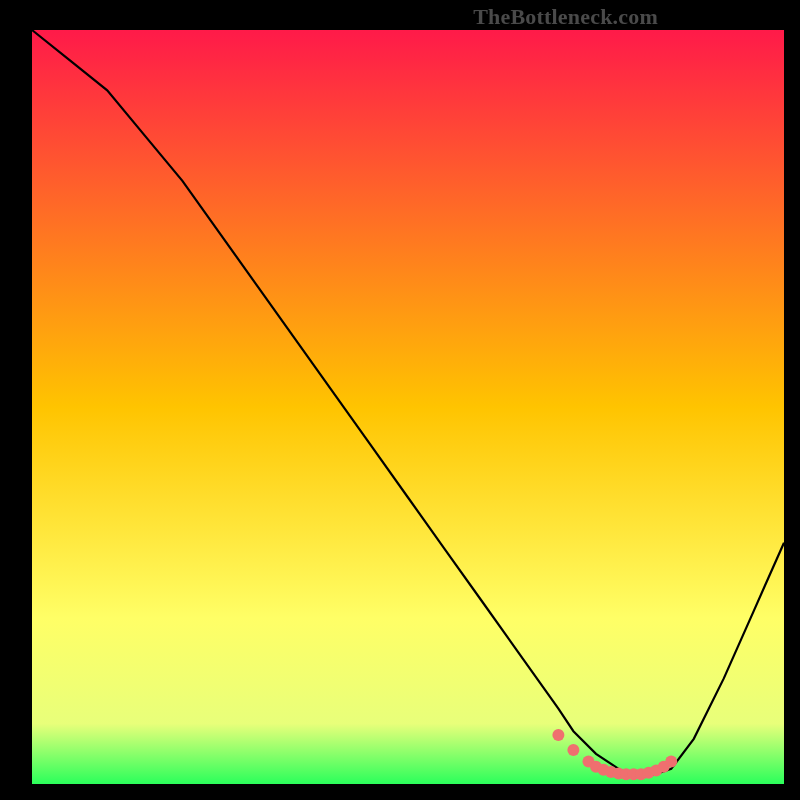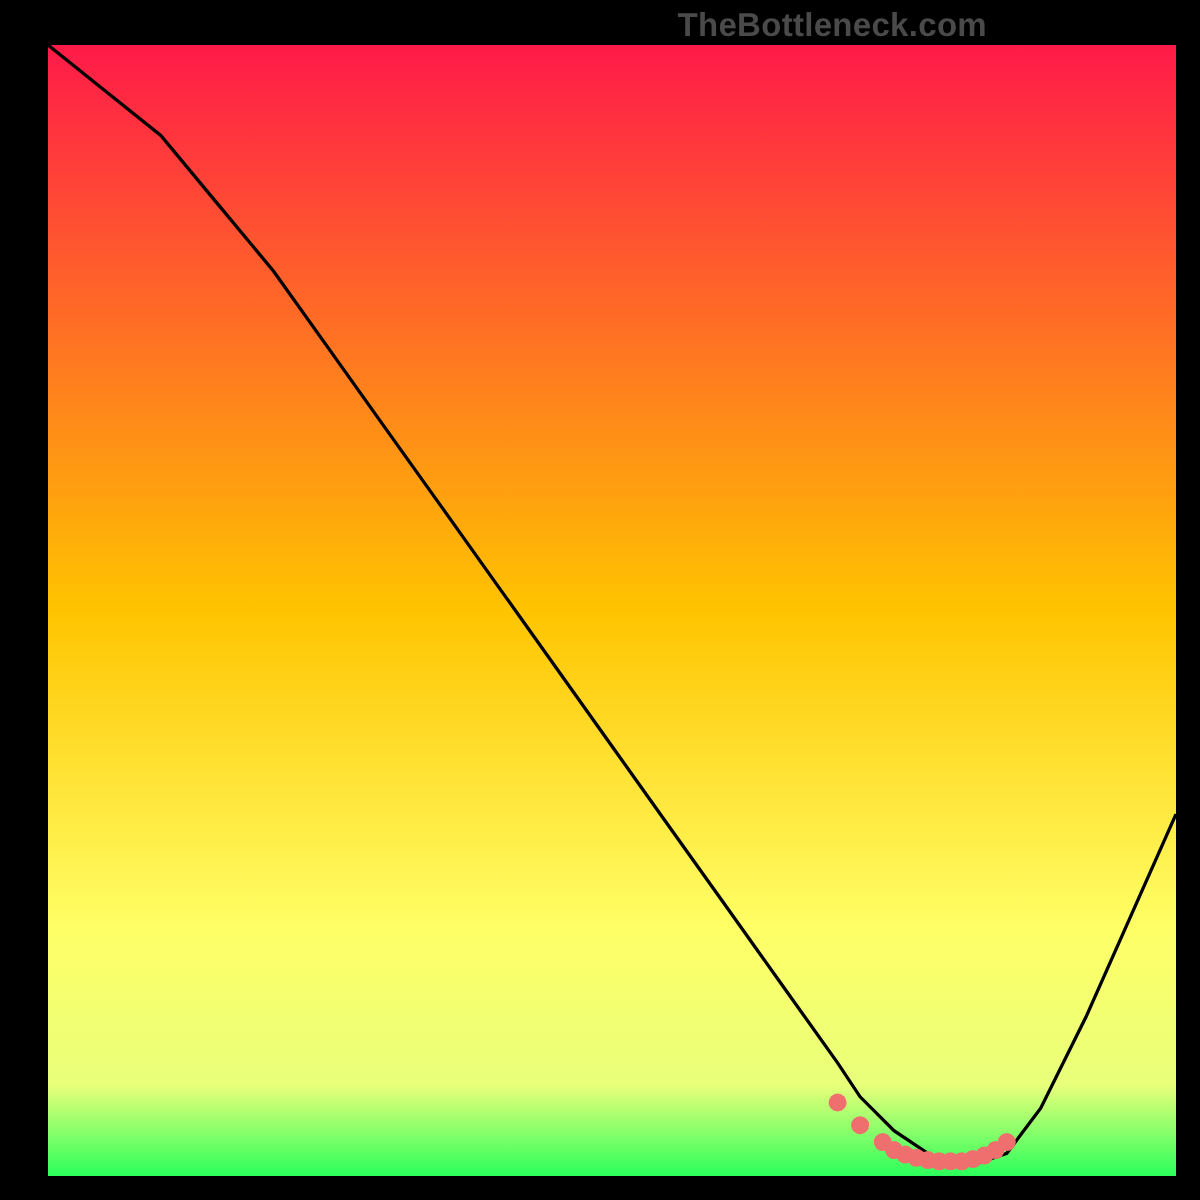--- a/index.html
+++ b/index.html
@@ -9,20 +9,21 @@
     height: 800px;
     background: #000;
     overflow: hidden;
     font-family: Arial, Helvetica, sans-serif;
   }
   .frame {
     position: relative;
     width: 668px;
     height: 800px;
     background: #000;
+    font-family: Liberation Serif, serif;
   }
   .watermark {
     position: absolute;
     top: 4px;
     right: 10px;
     color: #4a4a4a;
     font-size: 22px;
     font-weight: bold;
     letter-spacing: 0.2px;
     z-index: 3;

